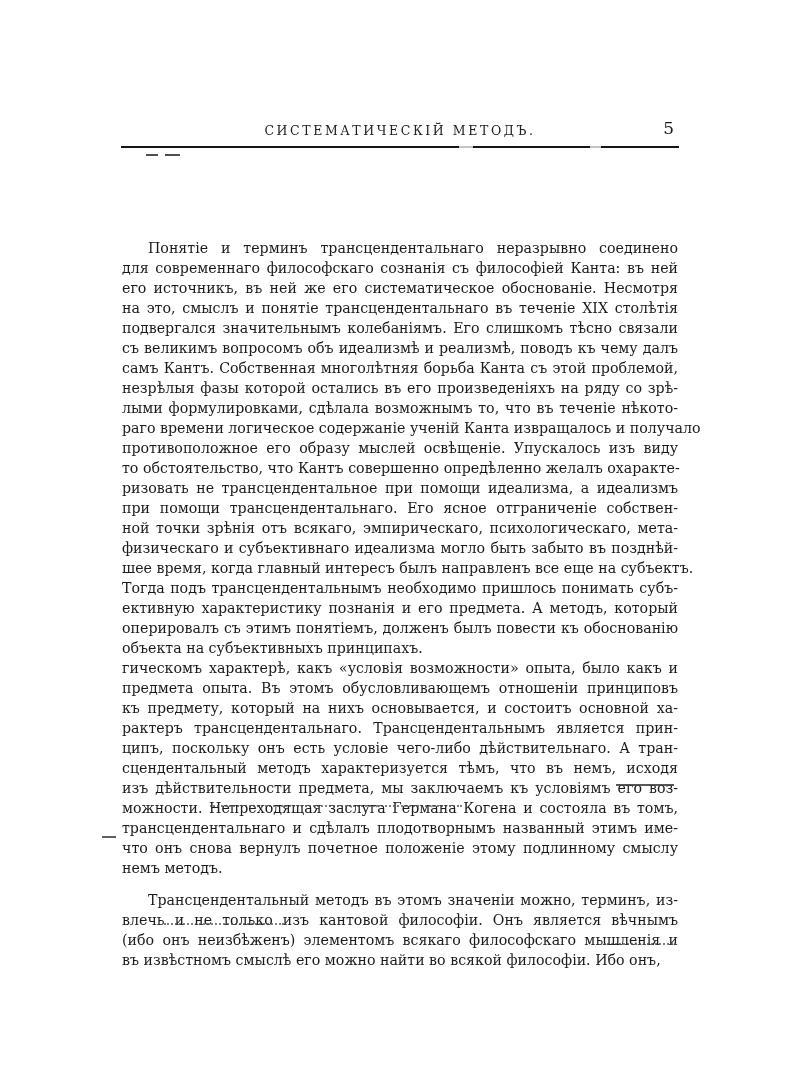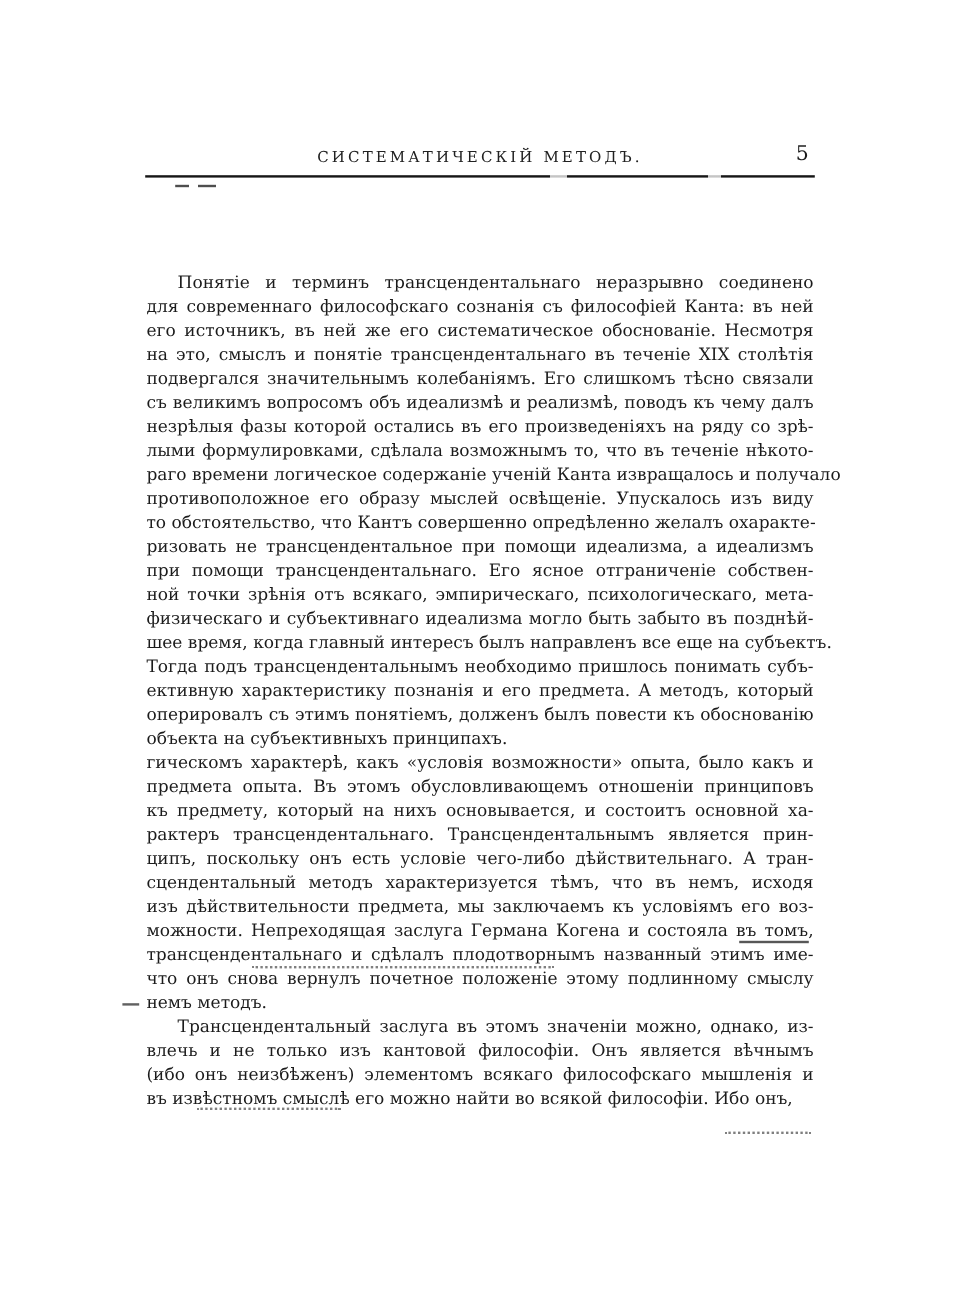--- a/index.html
+++ b/index.html
@@ -91,21 +91,21 @@
     color: #1b1b1b;
   }
   .para { margin: 0; }
   .line {
     text-align: justify;
     text-align-last: justify;
     height: 20px;
     white-space: nowrap;
     overflow: visible;
   }
-  .line.first { text-indent: 26px; }
+  .line.first { text-indent: 26px; margin-top: 12px; }
   .line.plast { text-align-last: left; white-space: normal; }
 
   
   .pencil {
     position: absolute;
     pointer-events: none;
   }
   .pencil-solid-underline {
     height: 2px;
     background: #3a3a3a;
@@ -143,20 +143,21 @@
     <div class="pencil pencil-margin-dash" style="left:-20px; top:610px; width:14px;"></div>
     <div class="pencil pencil-dotted" style="left:42px; top:697px; width:120px;"></div>
     <div class="pencil pencil-dotted" style="left:482px; top:717px; width:72px;"></div>
   <div class="para">
         <div class="line first">Понятіе и терминъ трансцендентальнаго неразрывно соединено</div>
         <div class="line">для современнаго философскаго сознанія съ философіей Канта: въ ней</div>
         <div class="line">его источникъ, въ ней же его систематическое обоснованіе. Несмотря</div>
         <div class="line">на это, смыслъ и понятіе трансцендентальнаго въ теченіе XIX столѣтія</div>
         <div class="line">подвергался значительнымъ колебаніямъ. Его слишкомъ тѣсно связали</div>
         <div class="line">съ великимъ вопросомъ объ идеализмѣ и реализмѣ, поводъ къ чему далъ</div>
+        <div class="line">самъ Кантъ. Собственная многолѣтняя борьба Канта съ этой проблемой,</div>
         <div class="line">незрѣлыя фазы которой остались въ его произведеніяхъ на ряду со зрѣ-</div>
         <div class="line">лыми формулировками, сдѣлала возможнымъ то, что въ теченіе нѣкото-</div>
         <div class="line">раго времени логическое содержаніе ученій Канта извращалось и получало</div>
         <div class="line">противоположное его образу мыслей освѣщеніе. Упускалось изъ виду</div>
         <div class="line">то обстоятельство, что Кантъ совершенно опредѣленно желалъ охаракте-</div>
         <div class="line">ризовать не трансцендентальное при помощи идеализма, а идеализмъ</div>
         <div class="line">при помощи трансцендентальнаго. Его ясное отграниченіе собствен-</div>
         <div class="line">ной точки зрѣнія отъ всякаго, эмпирическаго, психологическаго, мета-</div>
         <div class="line">физическаго и субъективнаго идеализма могло быть забыто въ позднѣй-</div>
         <div class="line">шее время, когда главный интересъ былъ направленъ все еще на субъектъ.</div>
@@ -172,20 +173,20 @@
         <div class="line">рактеръ трансцендентальнаго. Трансцендентальнымъ является прин-</div>
         <div class="line">ципъ, поскольку онъ есть условіе чего-либо дѣйствительнаго. А тран-</div>
         <div class="line">сцендентальный методъ характеризуется тѣмъ, что въ немъ, исходя</div>
         <div class="line">изъ дѣйствительности предмета, мы заключаемъ къ условіямъ его воз-</div>
         <div class="line">можности. Непреходящая заслуга Германа Когена и состояла въ томъ,</div>
         <div class="line">трансцендентальнаго и сдѣлалъ плодотворнымъ названный этимъ име-</div>
         <div class="line">что онъ снова вернулъ почетное положеніе этому подлинному смыслу</div>
         <div class="line plast">немъ методъ.</div>
       </div>
       <div class="para">
-        <div class="line first">Трансцендентальный заслуга въ этомъ значеніи можно, однако, из-</div>
+        <div class="line first">Трансцендентальный методъ въ этомъ значеніи можно, терминъ, из-</div>
         <div class="line">влечь и не только изъ кантовой философіи. Онъ является вѣчнымъ</div>
         <div class="line">(ибо онъ неизбѣженъ) элементомъ всякаго философскаго мышленія и</div>
         <div class="line plast">въ извѣстномъ смыслѣ его можно найти во всякой философіи. Ибо онъ,</div>
       </div>
     </div>
 
 </div>
 
 </body></html>

